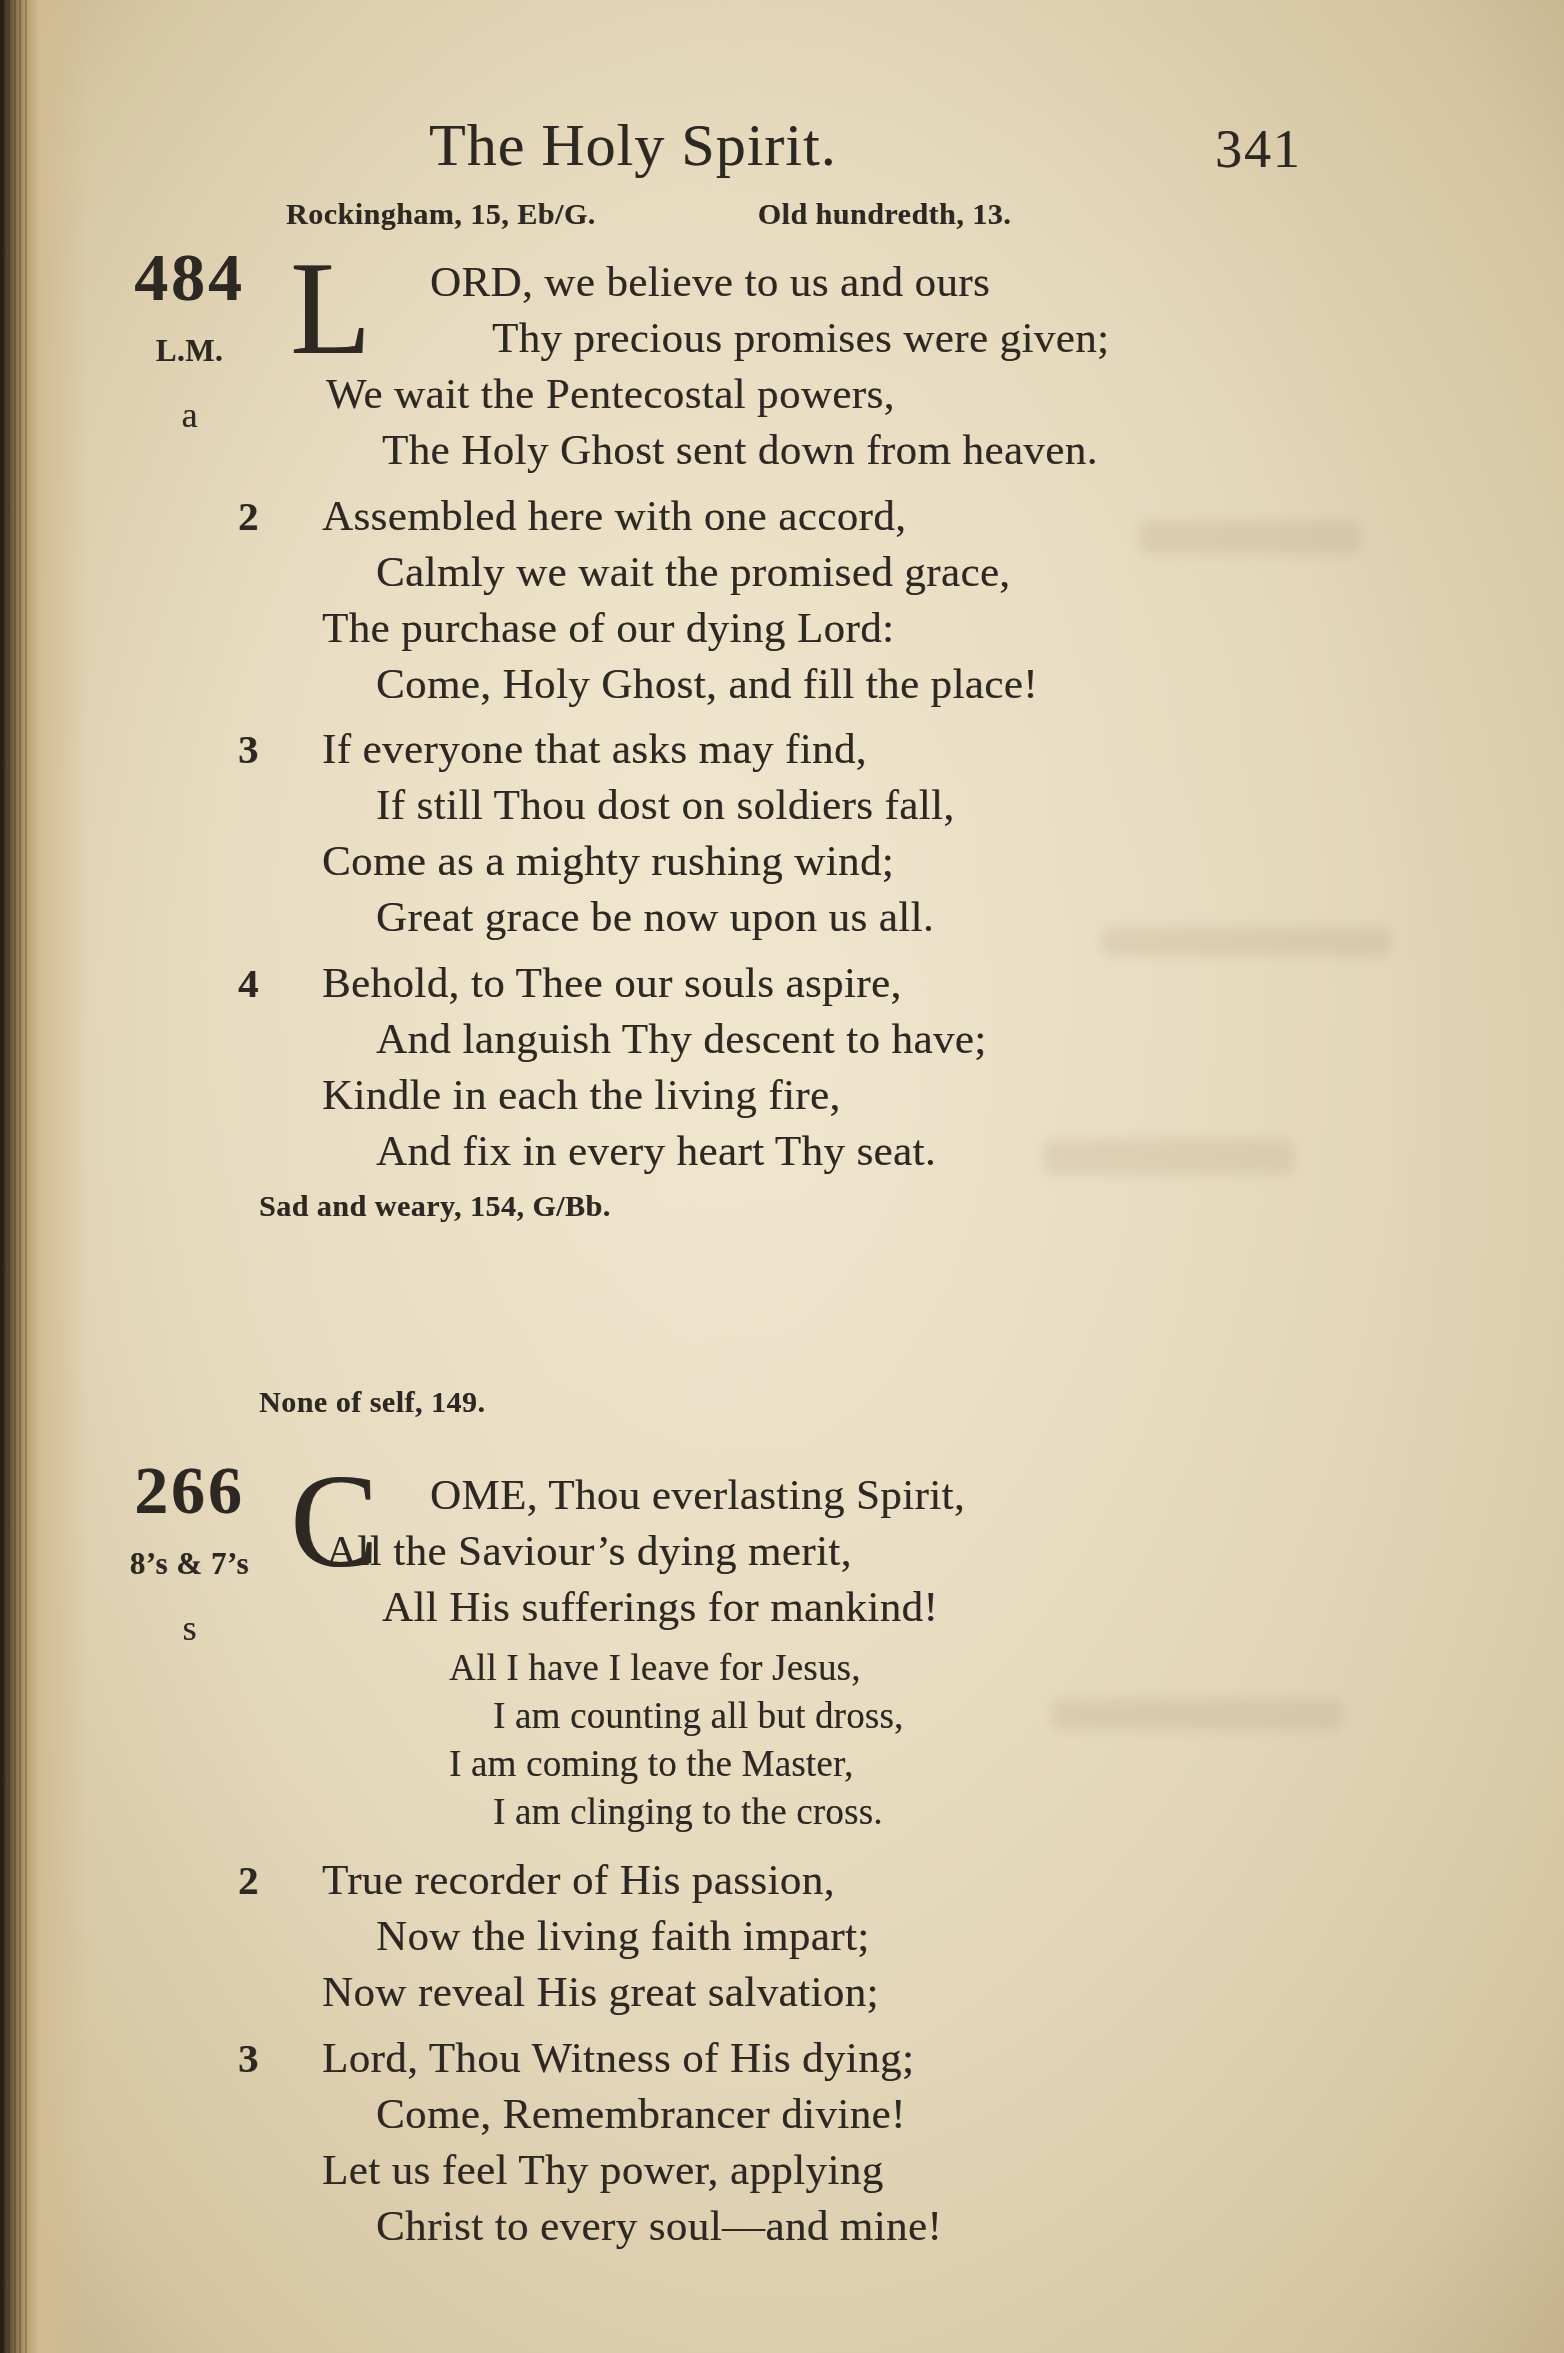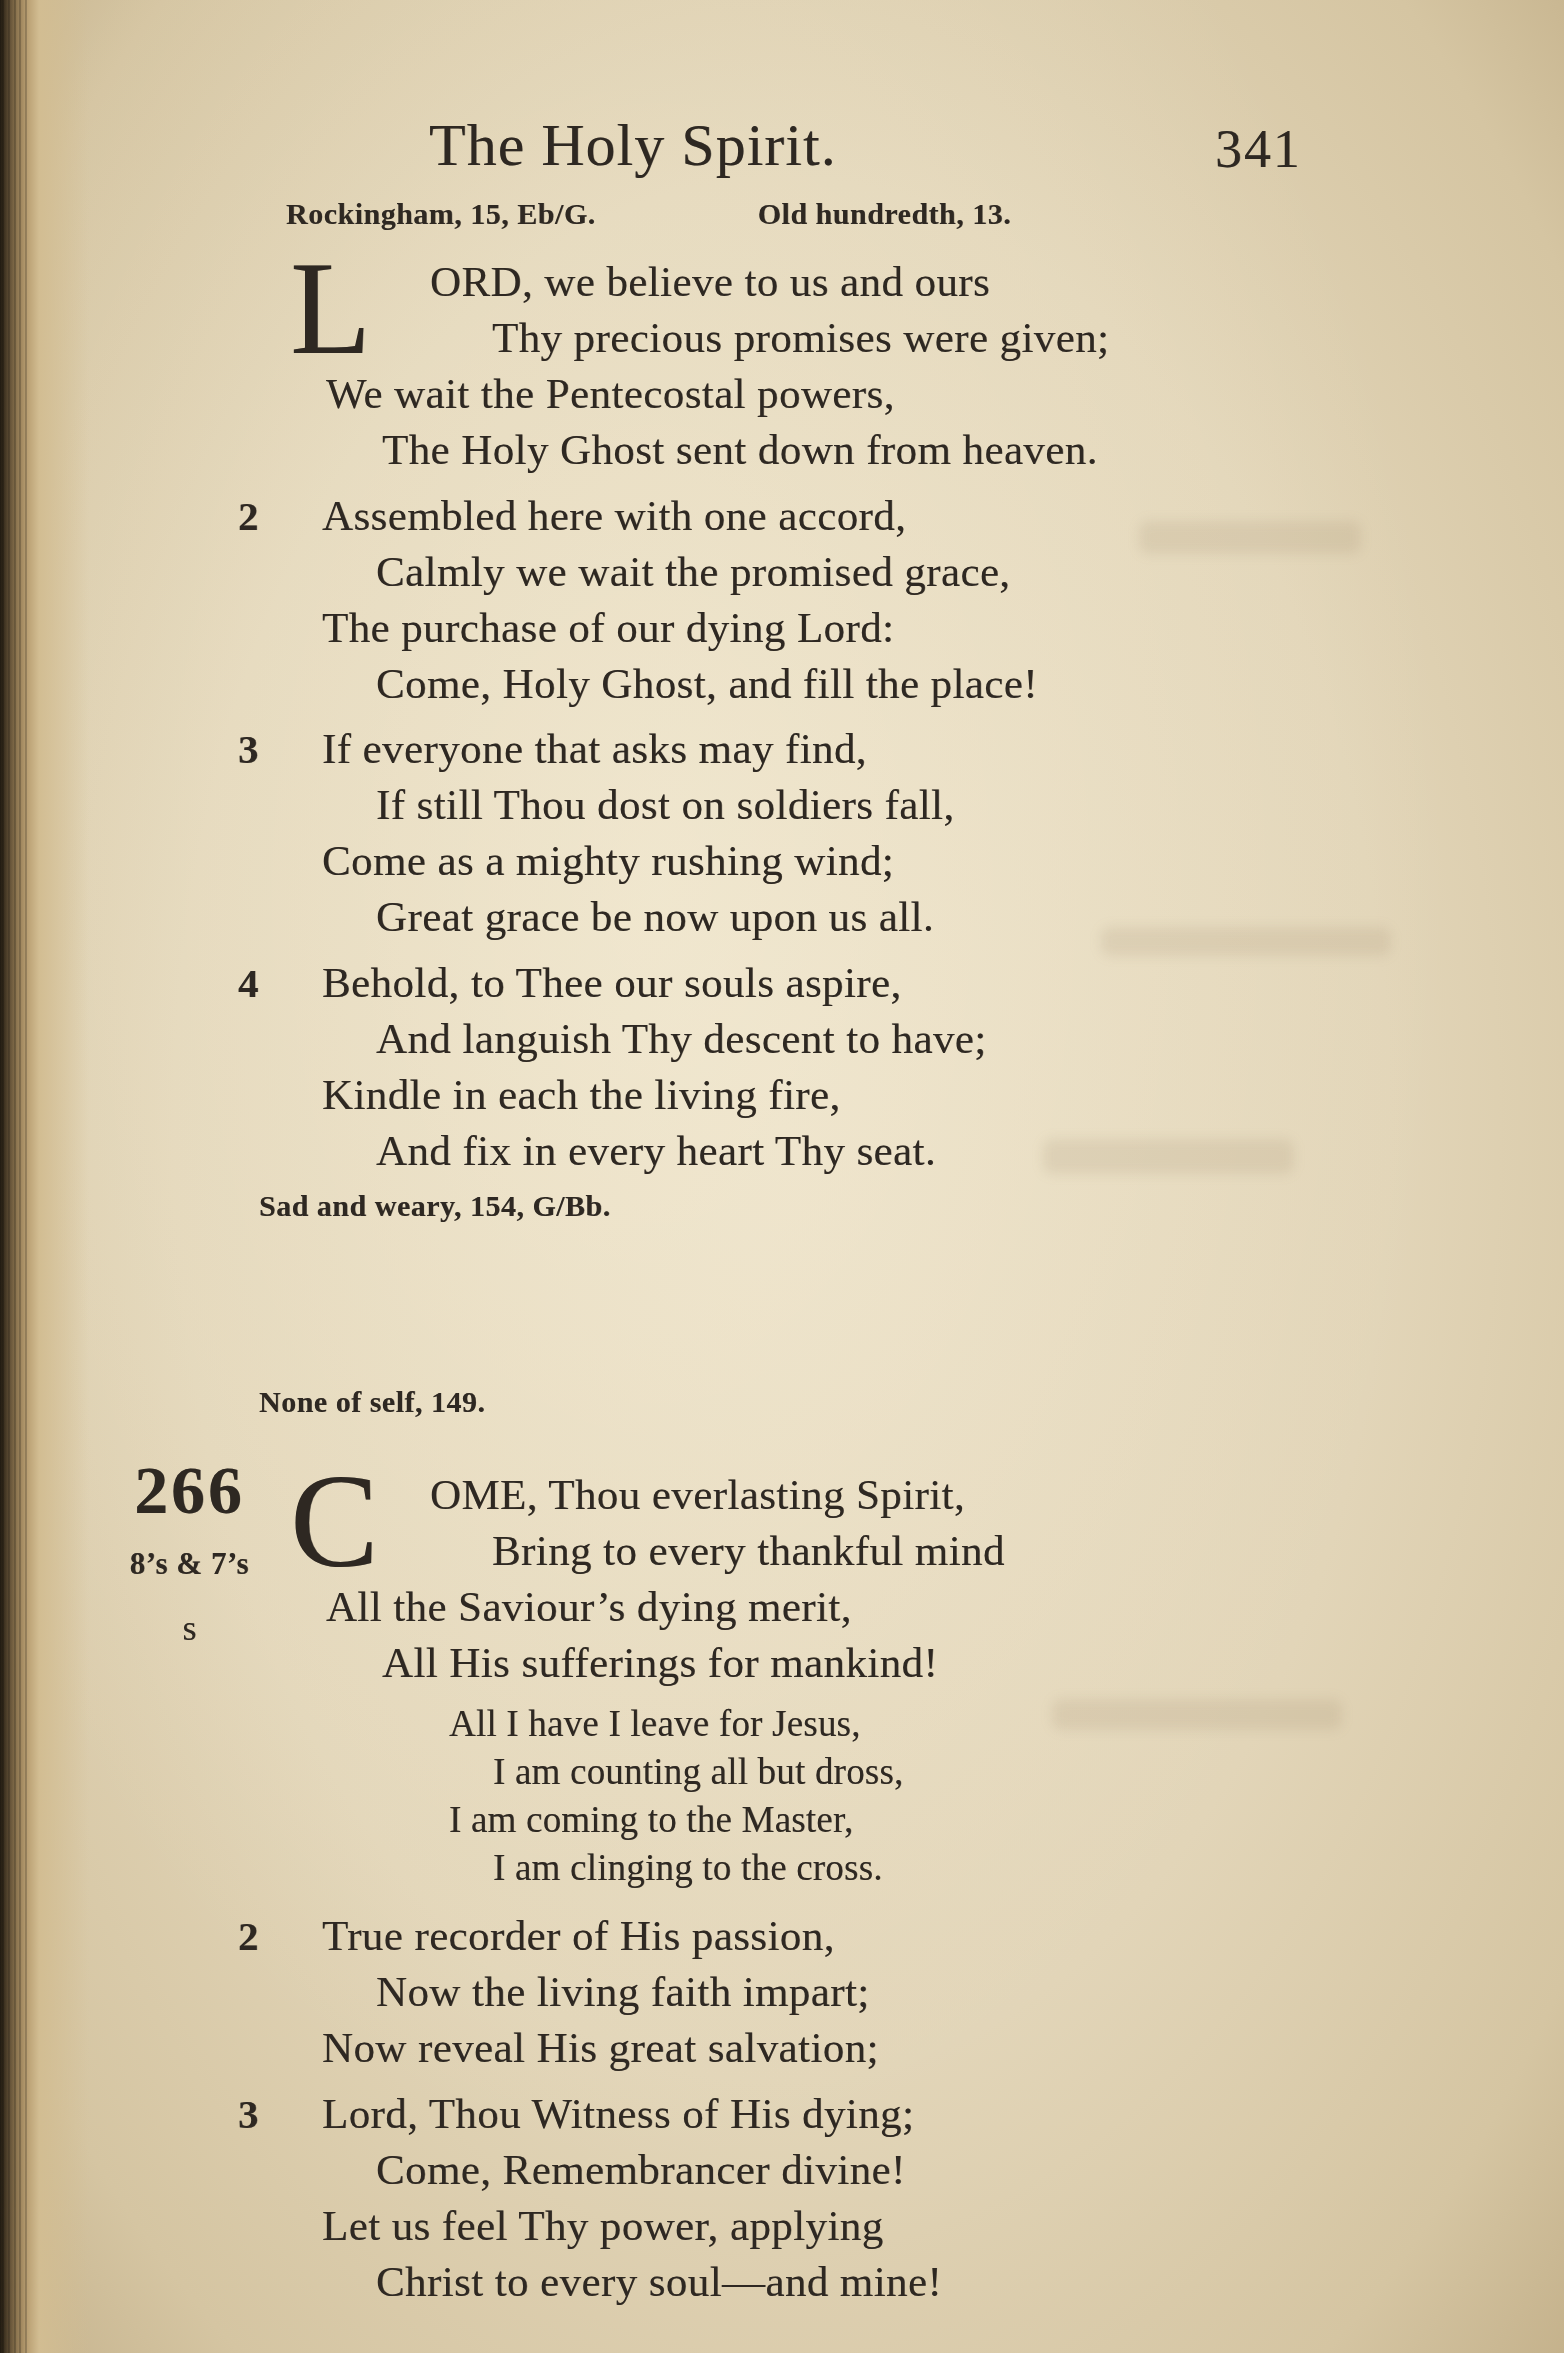--- a/index.html
+++ b/index.html
@@ -90,20 +90,25 @@
     <span class="title">The Holy Spirit.</span>
     <span class="pagenum">341</span>
   </header>
   <div id="hymns">
       <section class="hymn">
         <div class="tune-row">
           <span class="tune">Rockingham, 15, Eb/G.</span>
           <span class="tune">Old hundredth, 13.</span>
         </div>
         <div class="hymn-body">
+          <div class="gutter">
+            <div class="hymn-number">484</div>
+            <div class="meter">L.M.</div>
+            <div class="part">a</div>
+          </div>
           <div class="verses">
             <div class="verse has-dropcap">
               <span class="dropcap">L</span>
               <div class="line ind-0 dl-0">ORD, we believe to us and ours</div>
               <div class="line ind-1 dl-1">Thy precious promises were given;</div>
               <div class="line ind-0 dl-2">We wait the Pentecostal powers,</div>
               <div class="line ind-1 dl-3">The Holy Ghost sent down from heaven.</div>
             </div>
             <div class="verse">
               <span class="vnum">2</span>
@@ -137,21 +142,20 @@
         <div class="hymn-body">
           <div class="gutter">
             <div class="hymn-number">266</div>
             <div class="meter">8’s &amp; 7’s</div>
             <div class="part">s</div>
           </div>
           <div class="verses">
             <div class="verse has-dropcap">
               <span class="dropcap">C</span>
               <div class="line ind-0 dl-0">OME, Thou everlasting Spirit,</div>
-              <div class="line ind-1 dl-1">Bring to every thankful mind</div>
               <div class="line ind-0 dl-2">All the Saviour’s dying merit,</div>
               <div class="line ind-1 dl-3">All His sufferings for mankind!</div>
             </div>
             <div class="verse chorus">
               <div class="line ind-0">All I have I leave for Jesus,</div>
               <div class="line ind-1">I am counting all but dross,</div>
               <div class="line ind-0">I am coming to the Master,</div>
               <div class="line ind-1">I am clinging to the cross.</div>
             </div>
             <div class="verse">

